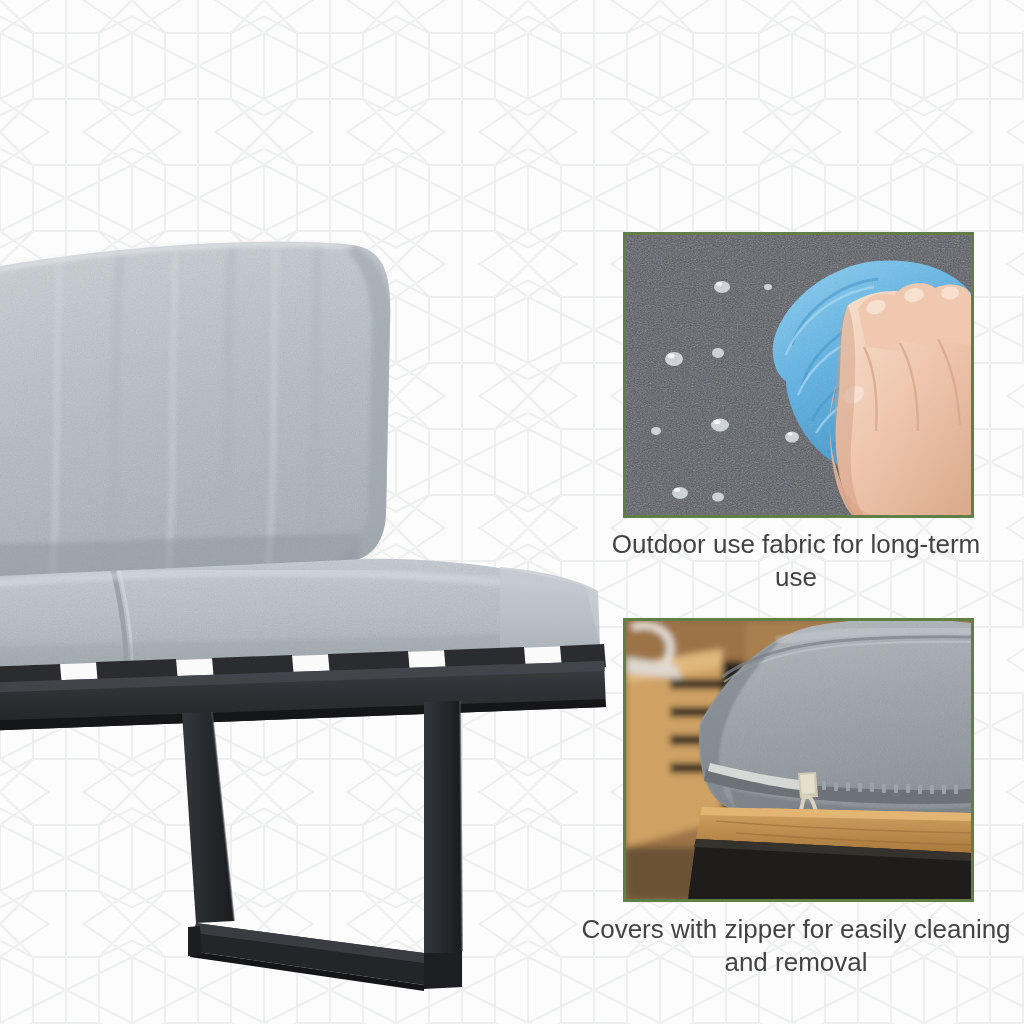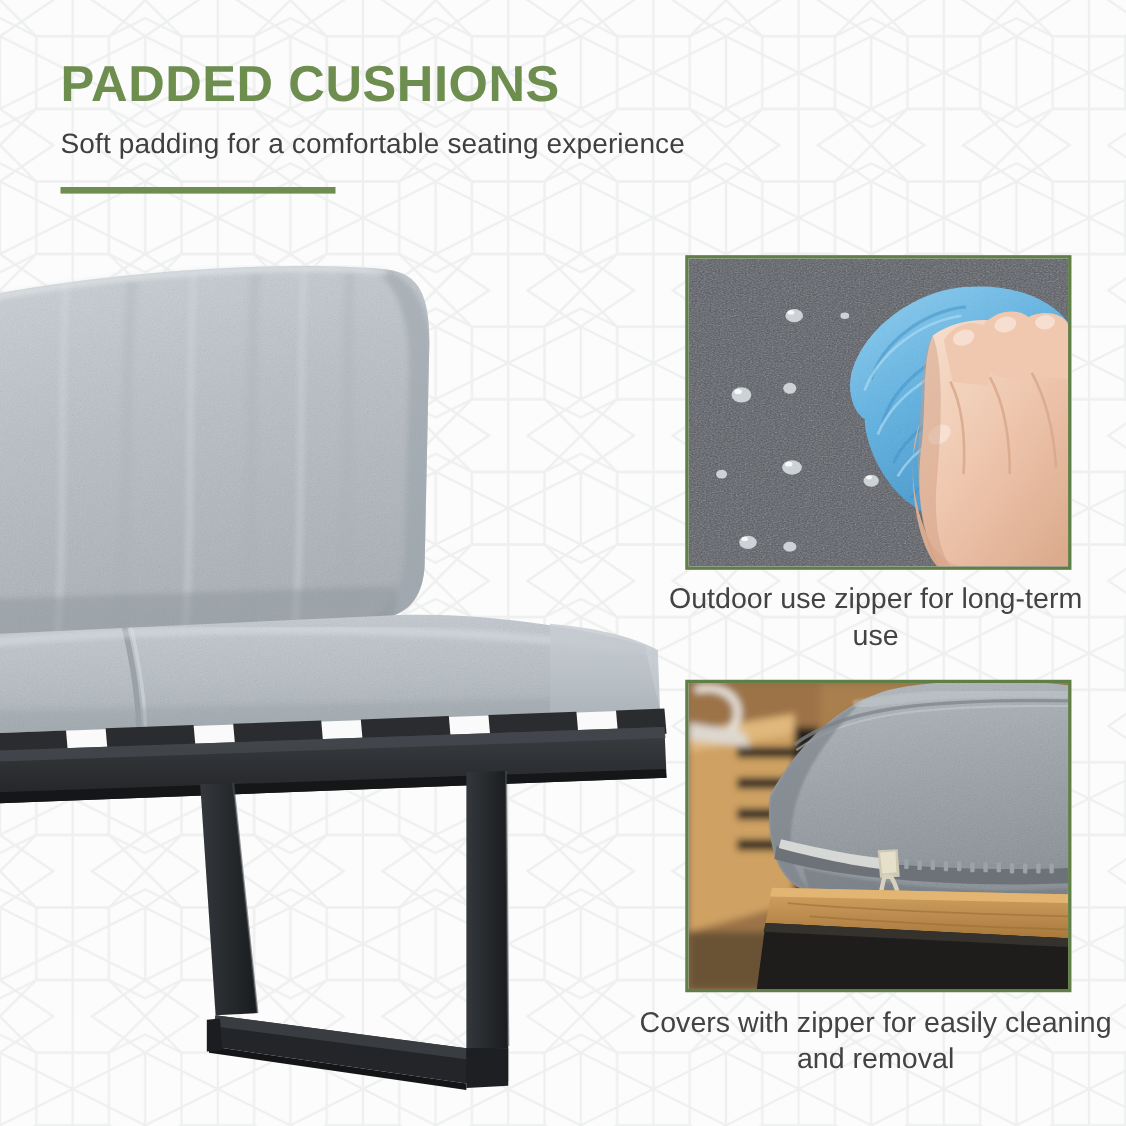--- a/index.html
+++ b/index.html
@@ -63,25 +63,20 @@
           <path d="M152 -20 L99 33"></path>
           <path d="M-20 152 L33 99"></path>
           <path d="M152 152 L99 99"></path>
         </g>
       </pattern>
     </defs>
     <rect x="0" y="0" width="1024" height="1024" fill="#fcfcfc"></rect>
     <rect x="0" y="0" width="1024" height="1024" fill="url(#lattice)"></rect>
   </svg>
 
-  <div id="header">
-    <h1 id="title">PADDED CUSHIONS</h1>
-    <p id="subtitle">Soft padding for a comfortable seating experience</p>
-    <div id="rule"></div>
-  </div>
 
   <svg id="sofa" viewBox="0 0 612 790" preserveAspectRatio="none">
     <defs>
       <linearGradient id="backCushG" x1="0" y1="0" x2="0.25" y2="1">
         <stop offset="0" stop-color="#cbd1d6"></stop>
         <stop offset="0.45" stop-color="#b8bfc6"></stop>
         <stop offset="1" stop-color="#a7aeb5"></stop>
       </linearGradient>
       <linearGradient id="seatG" x1="0" y1="0" x2="0.1" y2="1">
         <stop offset="0" stop-color="#c4cbd1"></stop>
@@ -306,21 +301,21 @@
           <path d="M210 150 C 200 176, 202 216, 216 250 C 226 272, 240 280, 252 280
                    L 226 280 C 210 262, 202 220, 204 180 Z" fill="#e3b194" opacity=".9"></path>
 
           <path d="M222 70 C 232 96, 230 150, 226 198 C 222 238, 228 266, 238 280 L 226 280
                    C 210 250, 206 200, 210 154 C 212 116, 212 86, 222 70 Z" fill="#cf9c80" opacity=".45" filter="url(#dropBlur)"></path>
         </g>
       </g>
     </svg>
   </div>
 
-  <div class="caption" id="caption-fabric">Outdoor use zipper for long-term use</div>
+  <div class="caption" id="caption-fabric">Outdoor use fabric for long-term use</div>
 
   <div class="inset" id="inset-zipper">
     <svg viewBox="0 0 345 278" preserveAspectRatio="none">
       <defs>
         <filter id="weave2">
           <feTurbulence type="fractalNoise" baseFrequency="0.7 1.0" numOctaves="4" result="n"></feTurbulence>
           <feColorMatrix in="n" type="saturate" values="0"></feColorMatrix>
           <feComponentTransfer>
               <feFuncA type="linear" slope="0.5"></feFuncA>
             </feComponentTransfer>

